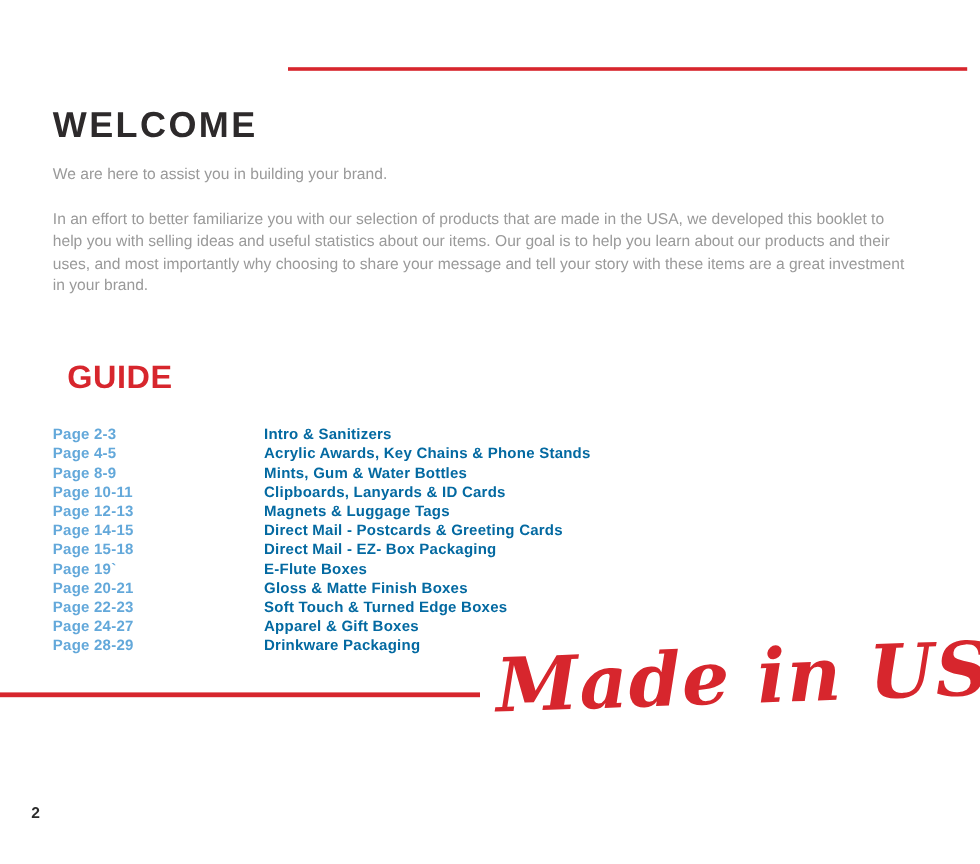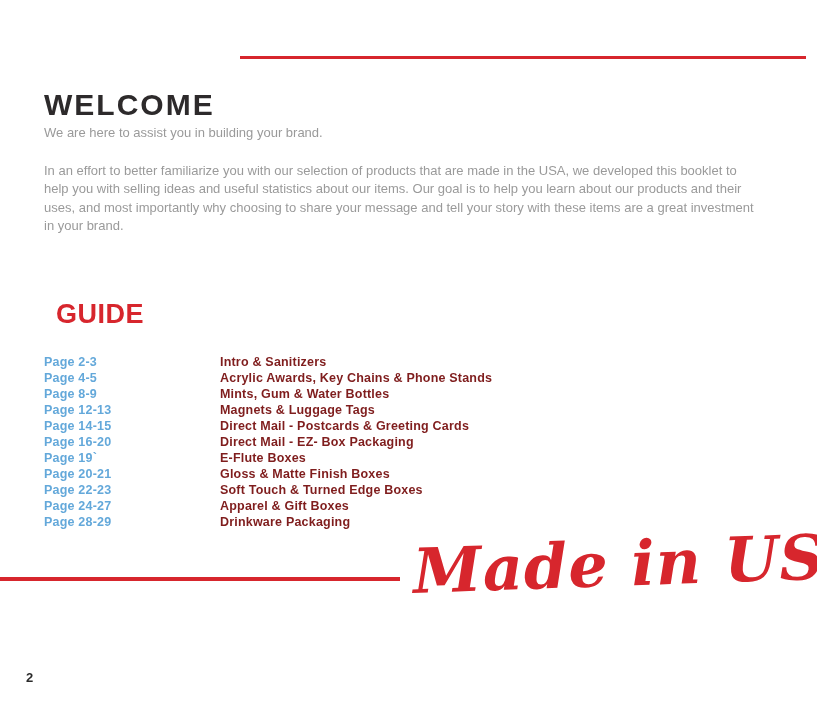--- a/index.html
+++ b/index.html
@@ -37,21 +37,21 @@
   
   .intro {
     position: absolute;
     left: 44px;
     top: 124px;
     width: 712px;
     font-size: 13px;
     line-height: 18.5px;
     color: #9a9a9a;
   }
-  .intro p { margin: 0 0 19px 0; }
+  .intro p { margin: 12px 0 19px 0; }
 
   
   .guide-title {
     position: absolute;
     left: 56px;
     top: 299px;
     font-size: 27px;
     font-weight: bold;
     letter-spacing: 0.5px;
     color: #d7262d;
@@ -70,21 +70,21 @@
     font-size: 12.5px;
     font-weight: bold;
     cursor: pointer;
   }
   .guide-page {
     flex: 0 0 144px;
     color: #63a8da;
     letter-spacing: 0.2px;
   }
   .guide-item-title {
-    color: #7f1d1d;
+    color: #0369a1;
     letter-spacing: 0.2px;
     padding-left: 32px;
   }
 
   
   .bottom-rule {
     position: absolute;
     left: 0;
     top: 577px;
     width: 400px;
@@ -137,29 +137,33 @@
     </div>
     <div class="guide-row">
       <span class="guide-page">Page 4-5</span>
       <span class="guide-item-title">Acrylic Awards, Key Chains &amp; Phone Stands</span>
     </div>
     <div class="guide-row">
       <span class="guide-page">Page 8-9</span>
       <span class="guide-item-title">Mints, Gum &amp; Water Bottles</span>
     </div>
     <div class="guide-row">
+      <span class="guide-page">Page 10-11</span>
+      <span class="guide-item-title">Clipboards, Lanyards &amp; ID Cards</span>
+    </div>
+    <div class="guide-row">
       <span class="guide-page">Page 12-13</span>
       <span class="guide-item-title">Magnets &amp; Luggage Tags</span>
     </div>
     <div class="guide-row">
       <span class="guide-page">Page 14-15</span>
       <span class="guide-item-title">Direct Mail - Postcards &amp; Greeting Cards</span>
     </div>
     <div class="guide-row">
-      <span class="guide-page">Page 16-20</span>
+      <span class="guide-page">Page 15-18</span>
       <span class="guide-item-title">Direct Mail - EZ- Box Packaging</span>
     </div>
     <div class="guide-row">
       <span class="guide-page">Page 19`</span>
       <span class="guide-item-title">E-Flute Boxes</span>
     </div>
     <div class="guide-row">
       <span class="guide-page">Page 20-21</span>
       <span class="guide-item-title">Gloss &amp; Matte Finish Boxes</span>
     </div>

